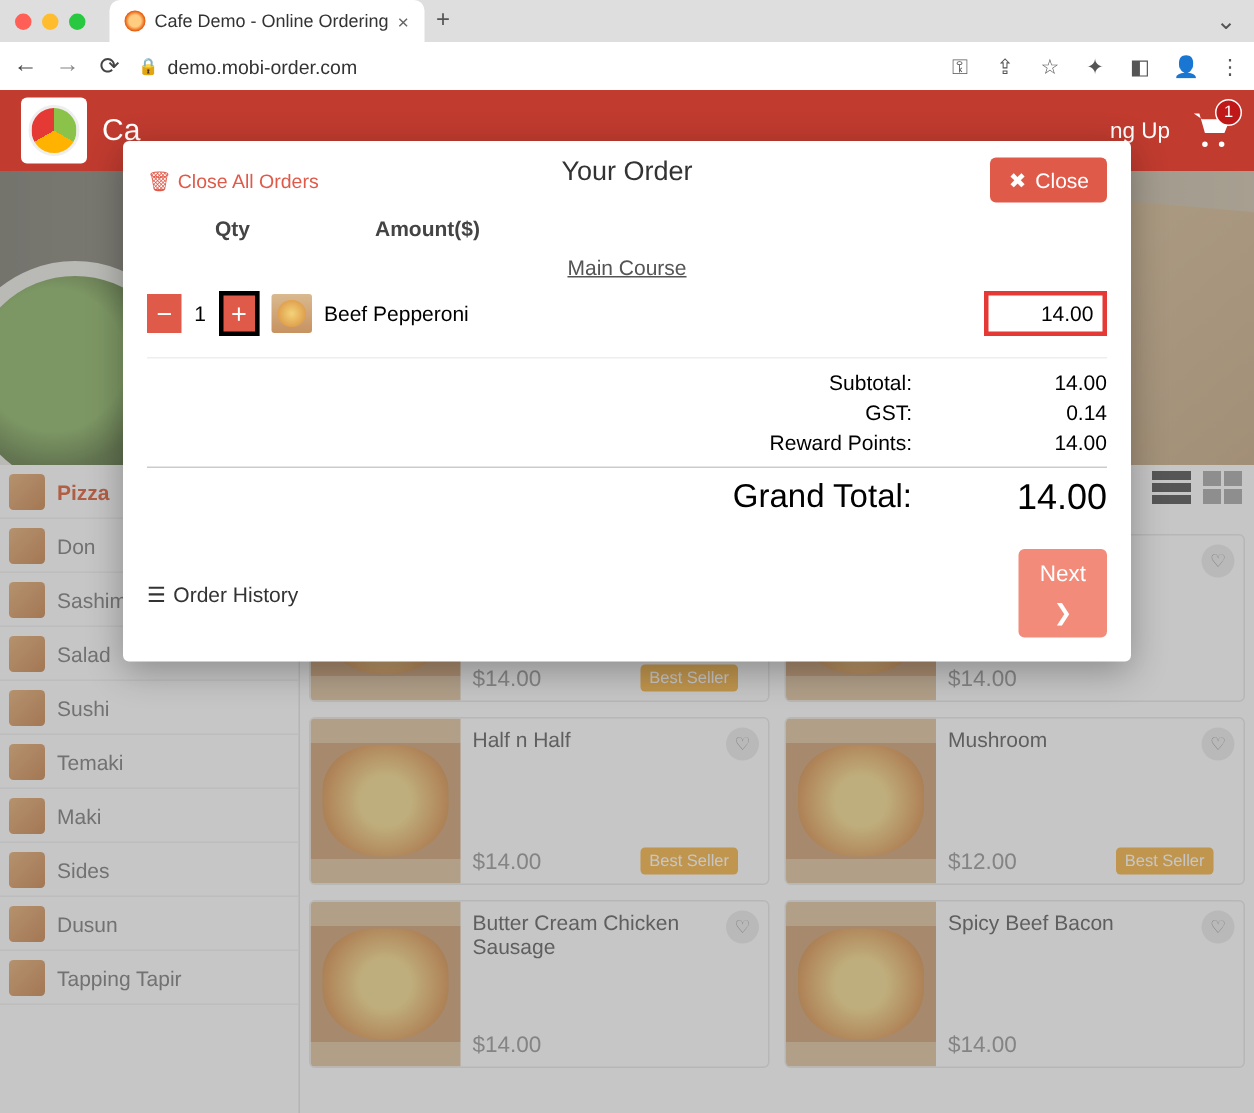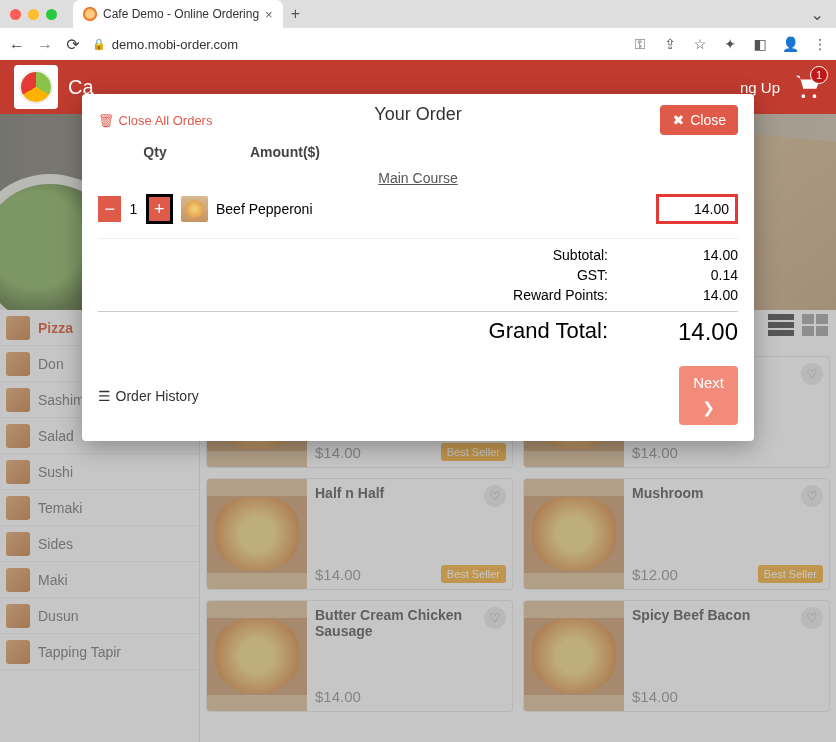--- a/index.html
+++ b/index.html
@@ -50,25 +50,25 @@
 .cat.disabled-look { color: #666; }
 .cat.active { color: #d84315; font-weight: 600; }
 .cat .thumb { width: 24px; height: 24px; background: linear-gradient(135deg,#e0a060,#c07030); border-radius: 3px; }
 .products { flex: 1; padding: 6px; }
 .sect-title { font-size: 22px; padding: 6px 4px 8px; color: #555; }
 .grid { display: grid; grid-template-columns: 1fr 1fr; gap: 10px; }
 .card { border: 1px solid #e4e4e4; border-radius: 4px; display: flex; height: 112px; overflow: hidden; background: #fff; position: relative; }
 .card .img { width: 100px; height: 100%; background: linear-gradient(180deg,#d9b98f 0 15%,#c79260 15% 85%,#d9b98f 85%); position: relative; flex: none; }
 .card .img::after { content:""; position:absolute; inset: 18px 8px 18px 8px; border-radius: 40% 40% 45% 45%; background: radial-gradient(circle,#f3d37a 30%,#d88b3a 70%,#a85a20); }
 .card .body { flex: 1; padding: 6px 8px; display: flex; flex-direction: column; }
-.card .name { font-size: 14px; color: #444; font-weight: bold; }
+.card .name { font-size: 14px; color: #444; }
 .card .name.hl { color: #d84315; }
 .card .price { margin-top: auto; font-size: 15px; color: #888; }
 .card .heart { position: absolute; top: 6px; right: 6px; width: 22px; height: 22px; border-radius: 50%; background: #e8e8e8; display: flex; align-items: center; justify-content: center; color: #888; font-size: 12px; }
-.card .badge { position: absolute; bottom: 6px; right: 6px; background: #f5a623; color: #fff; font-size: 11px; padding: 3px 6px; border-radius: 3px; }
+.card .badge { position: absolute; bottom: 6px; right: 20px; background: #f5a623; color: #fff; font-size: 11px; padding: 3px 6px; border-radius: 3px; }
 .view-toggle { position: absolute; right: 8px; top: 200px; display: flex; gap: 8px; }
 .vt { width: 26px; height: 22px; display: grid; gap: 2px; }
 .vt.list { grid-template-rows: repeat(3,1fr); }
 .vt.list span { background: #333; }
 .vt.grid4 { grid-template: repeat(2,1fr)/repeat(2,1fr); }
 .vt.grid4 span { background: #999; }
 
 
 .scrim { position: absolute; inset: 0; background: rgba(128,128,128,0.45); }
 
@@ -185,25 +185,25 @@
           <div class="cat disabled-look">
             <div class="thumb"></div>
             <span>Sushi</span>
           </div>
           <div class="cat disabled-look">
             <div class="thumb"></div>
             <span>Temaki</span>
           </div>
           <div class="cat disabled-look">
             <div class="thumb"></div>
+            <span>Maki</span>
+          </div>
+          <div class="cat disabled-look">
+            <div class="thumb"></div>
             <span>Sides</span>
-          </div>
-          <div class="cat disabled-look">
-            <div class="thumb"></div>
-            <span>Maki</span>
           </div>
           <div class="cat disabled-look">
             <div class="thumb"></div>
             <span>Dusun</span>
           </div>
           <div class="cat disabled-look">
             <div class="thumb"></div>
             <span>Tapping Tapir</span>
           </div>
         </div>

